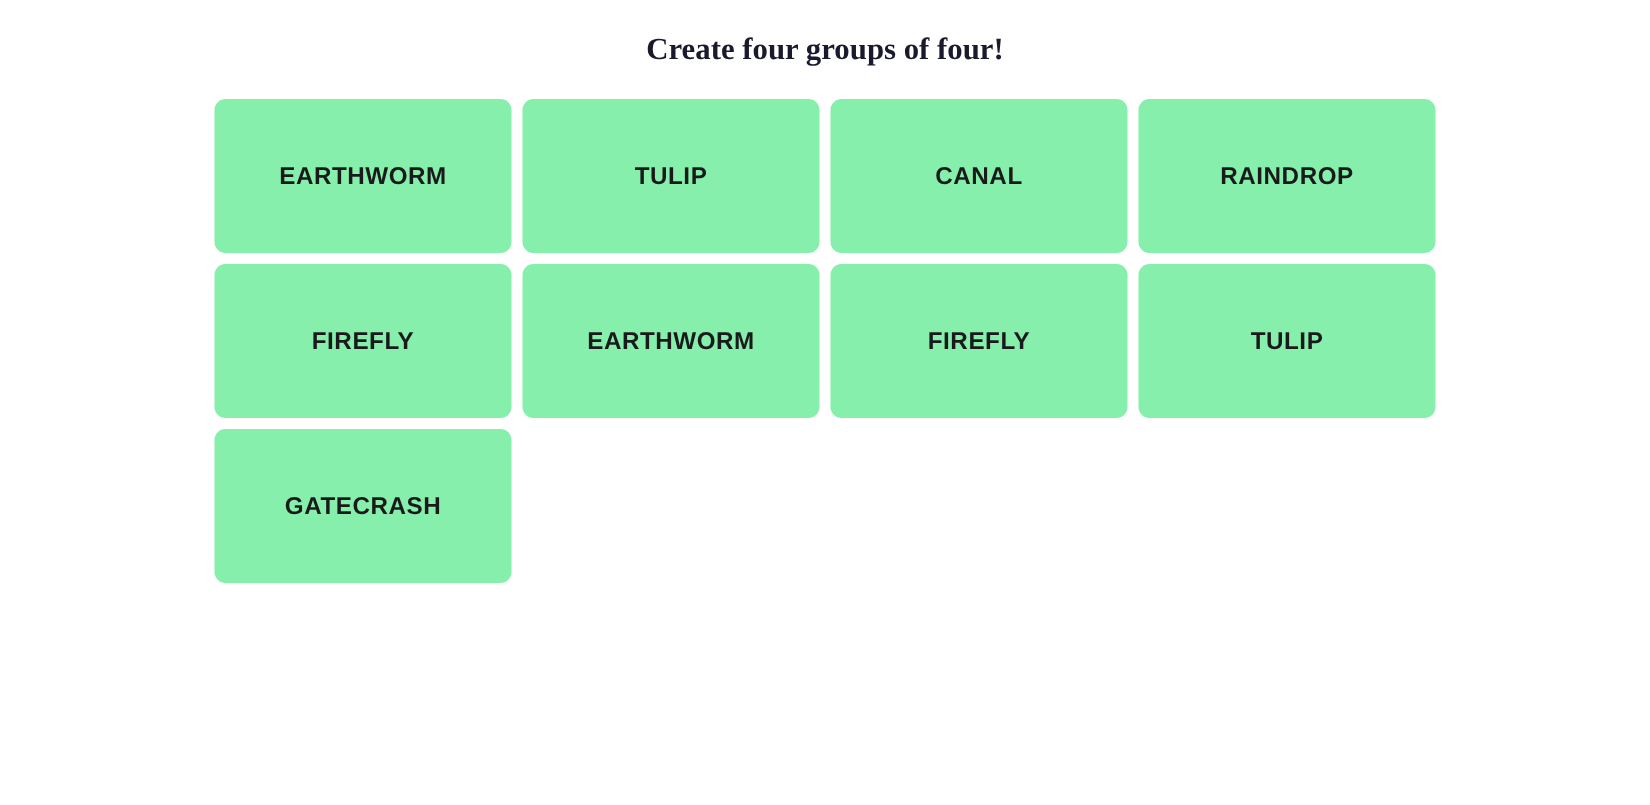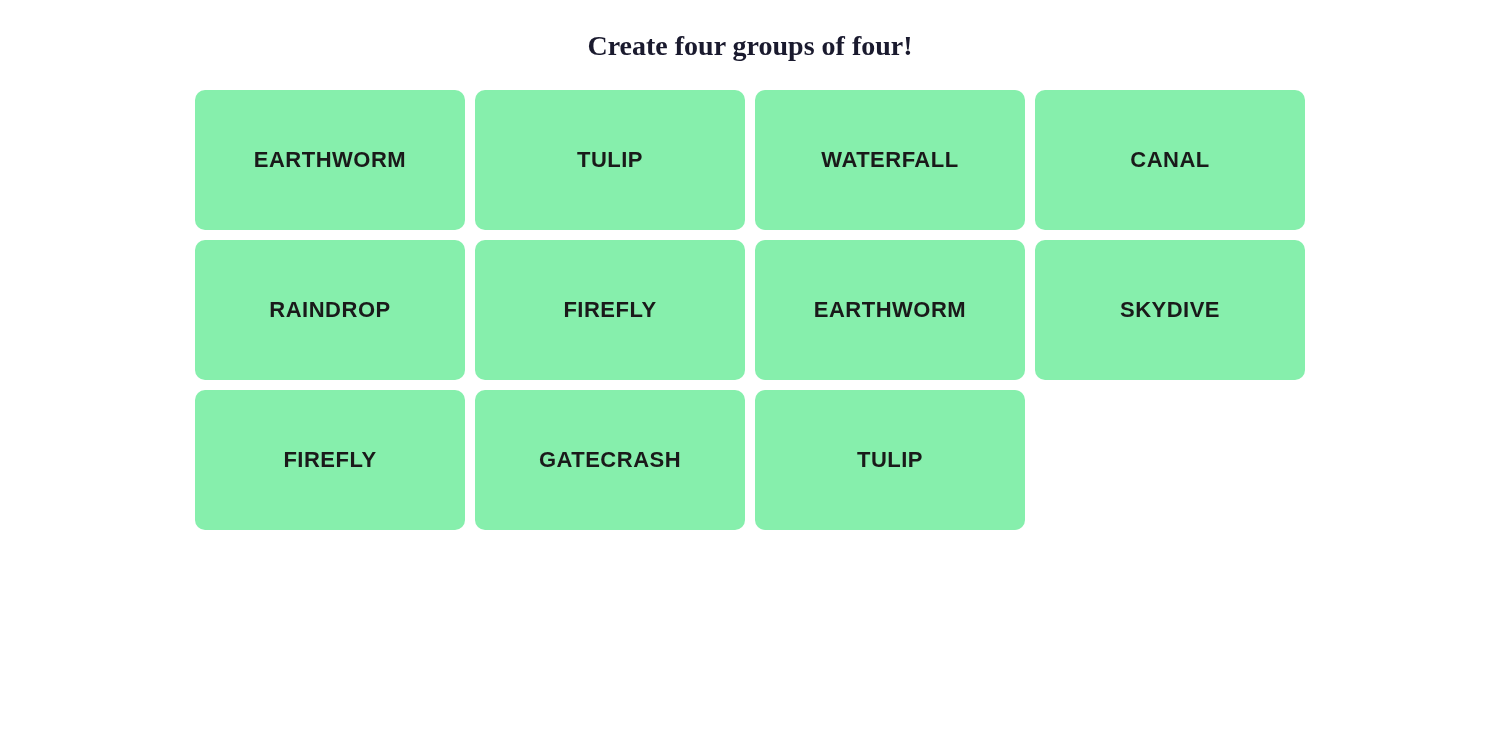--- a/index.html
+++ b/index.html
@@ -61,39 +61,33 @@
 <p class="subtitle">Create four groups of four!</p>
 
 <div class="grid" id="grid-container">
 <div class="card">
       <span class="card-label">EARTHWORM</span>
     </div>
     <div class="card">
       <span class="card-label">TULIP</span>
     </div>
     <div class="card">
-      <span class="card-label">WATERFALL</span>
-    </div>
-    <div class="card">
       <span class="card-label">CANAL</span>
     </div>
     <div class="card">
       <span class="card-label">RAINDROP</span>
     </div>
     <div class="card">
       <span class="card-label">FIREFLY</span>
     </div>
     <div class="card">
       <span class="card-label">EARTHWORM</span>
     </div>
     <div class="card">
-      <span class="card-label">SKYDIVE</span>
+      <span class="card-label">FIREFLY</span>
     </div>
     <div class="card">
-      <span class="card-label">FIREFLY</span>
+      <span class="card-label">TULIP</span>
     </div>
     <div class="card">
       <span class="card-label">GATECRASH</span>
     </div>
-    <div class="card">
-      <span class="card-label">TULIP</span>
-    </div>
   </div>
 
 </body></html>

